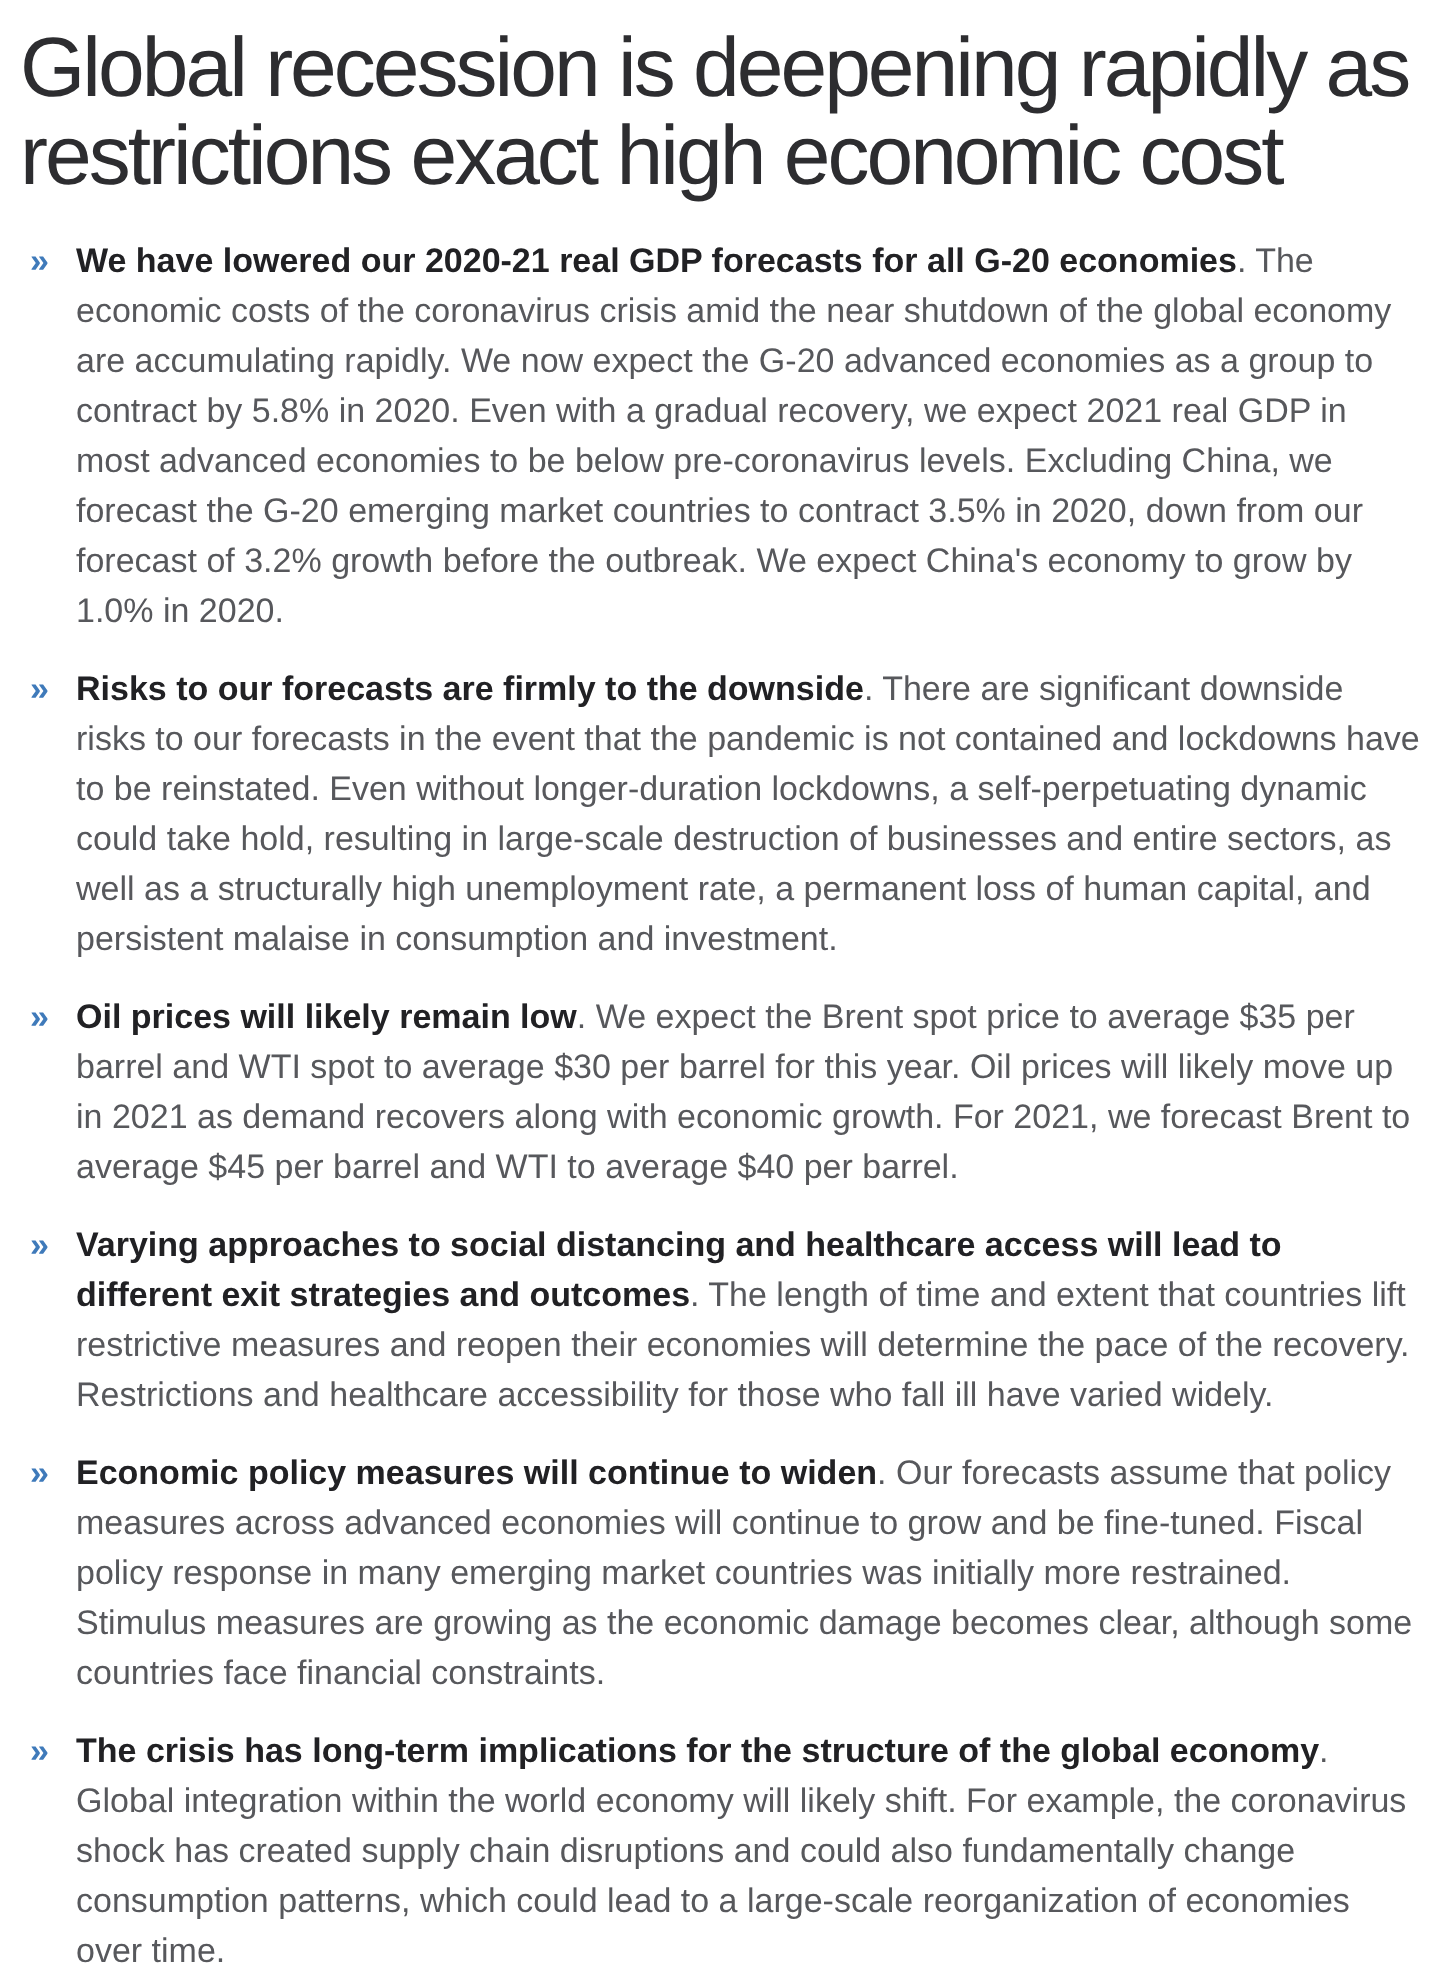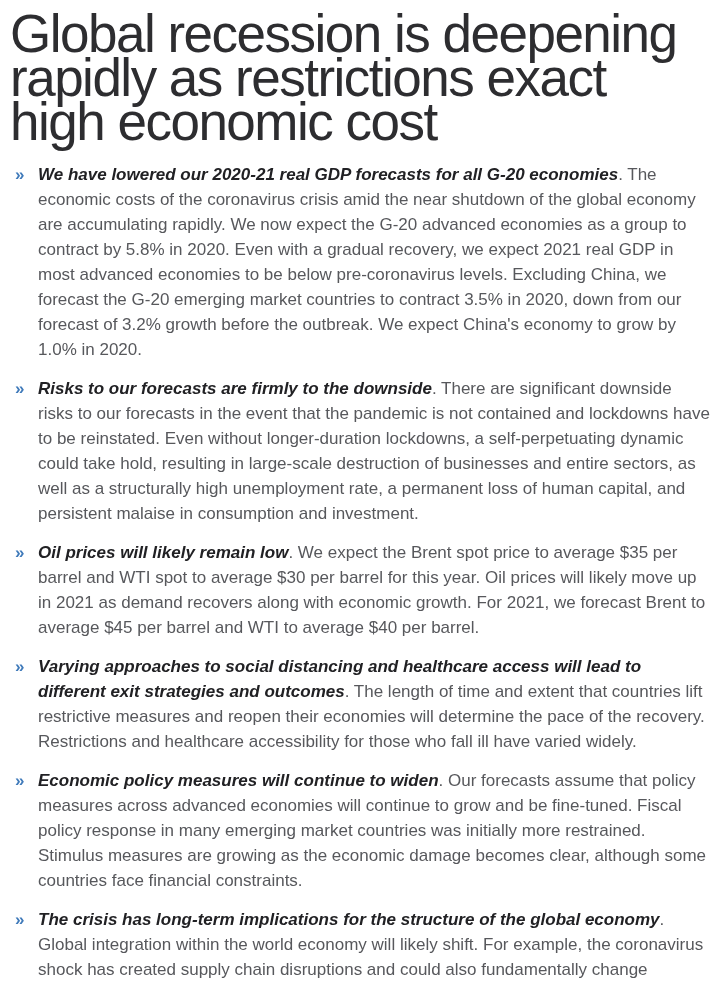--- a/index.html
+++ b/index.html
@@ -11,21 +11,21 @@
     width: 720px;
     min-height: 982px;
     box-sizing: border-box;
     padding: 12px 10px 20px 10px;
     background: var(--bg, #ffffff);
     font-family: "Liberation Sans", "DejaVu Sans", sans-serif;
   }
   .title {
     margin: 0;
     max-width: 710px;
-    font-size: 53px;
+    font-size: 42px;
     line-height: 44px;
     font-weight: 400;
     letter-spacing: -1.5px;
     color: var(--heading, #2d2d30);
   }
   .bullets {
     list-style: none;
     margin: 18px 0 0 0;
     padding: 0;
   }
@@ -41,21 +41,20 @@
   .marker {
     position: absolute;
     left: 5px;
     top: 0;
     font-weight: 700;
     color: var(--accent, #3f7aba);
   }
   .lead {
     font-weight: 700;
     color: var(--lead, #212124);
-    font-style: italic;
   }
 </style>
 </head>
 <body>
 
 <div class="page">
   <h1 class="title">Global recession is deepening rapidly as restrictions exact high economic cost</h1>
   <ul class="bullets" id="bullet-list">
   <li class="bullet"><span class="marker">»</span><span class="lead">We have lowered our 2020-21 real GDP forecasts for all G-20 economies</span><span class="rest">. The economic costs of the coronavirus crisis amid the near shutdown of the global economy are accumulating rapidly. We now expect the G-20 advanced economies as a group to contract by 5.8% in 2020. Even with a gradual recovery, we expect 2021 real GDP in most advanced economies to be below pre-coronavirus levels. Excluding China, we forecast the G-20 emerging market countries to contract 3.5% in 2020, down from our forecast of 3.2% growth before the outbreak. We expect China's economy to grow by 1.0% in 2020.</span></li>
 

